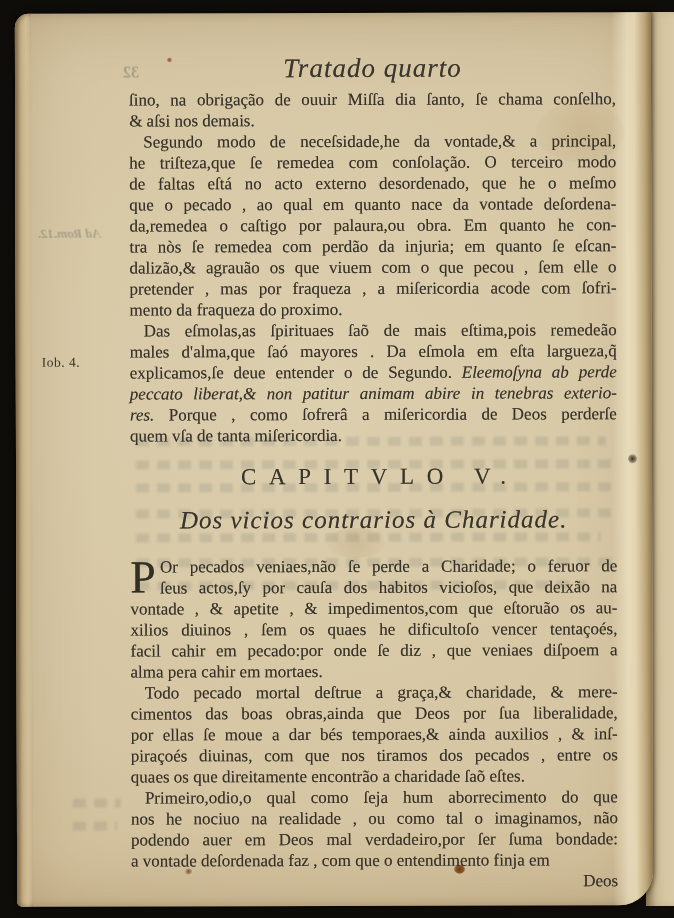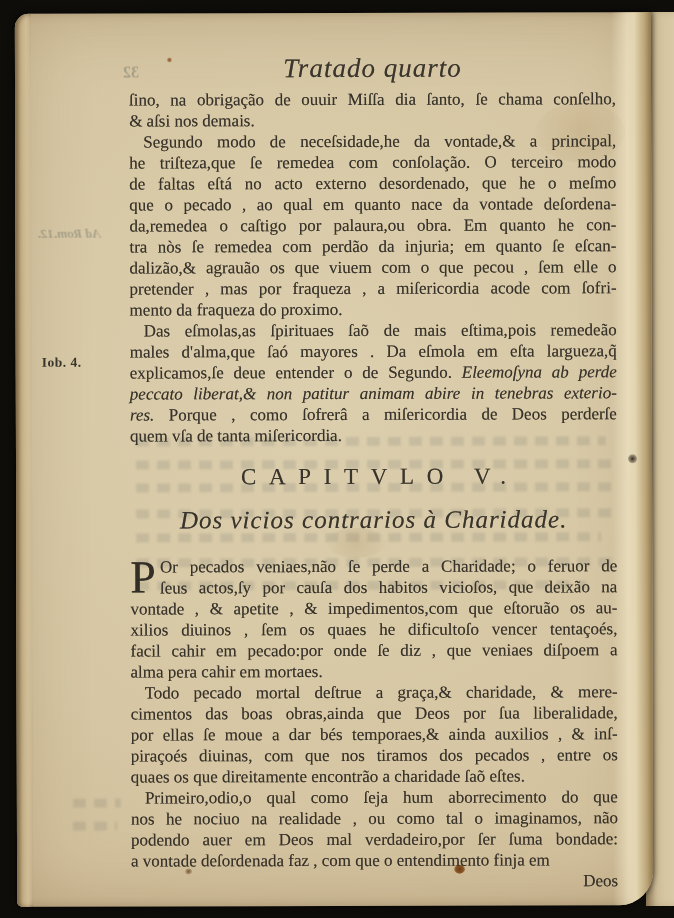--- a/index.html
+++ b/index.html
@@ -77,21 +77,21 @@
     font-style:italic;font-size:25px;line-height:32px;letter-spacing:1px;color:#3a352c;
   }
   .p4{margin-top:20px;}
   .dropcap{
     float:left;font-size:46px;line-height:40px;height:40px;
     padding:1px 4px 1px 0;color:#332e26;
   }
   .italic{font-style:italic;}
   .catchword-row{text-align:right;line-height:21px;}
   .margin-note{
-    position:absolute;left:26px;top:341px;font-size:13.5px;font-weight:bold;
+    position:absolute;left:26px;top:341px;font-size:13.5px;font-weight:normal;
     color:#3a352c;letter-spacing:.5px;
   }
 </style>
 </head>
 <body>
 
 <div class="facing-page">
   <div class="edge-fragments"></div>
 </div>
 

